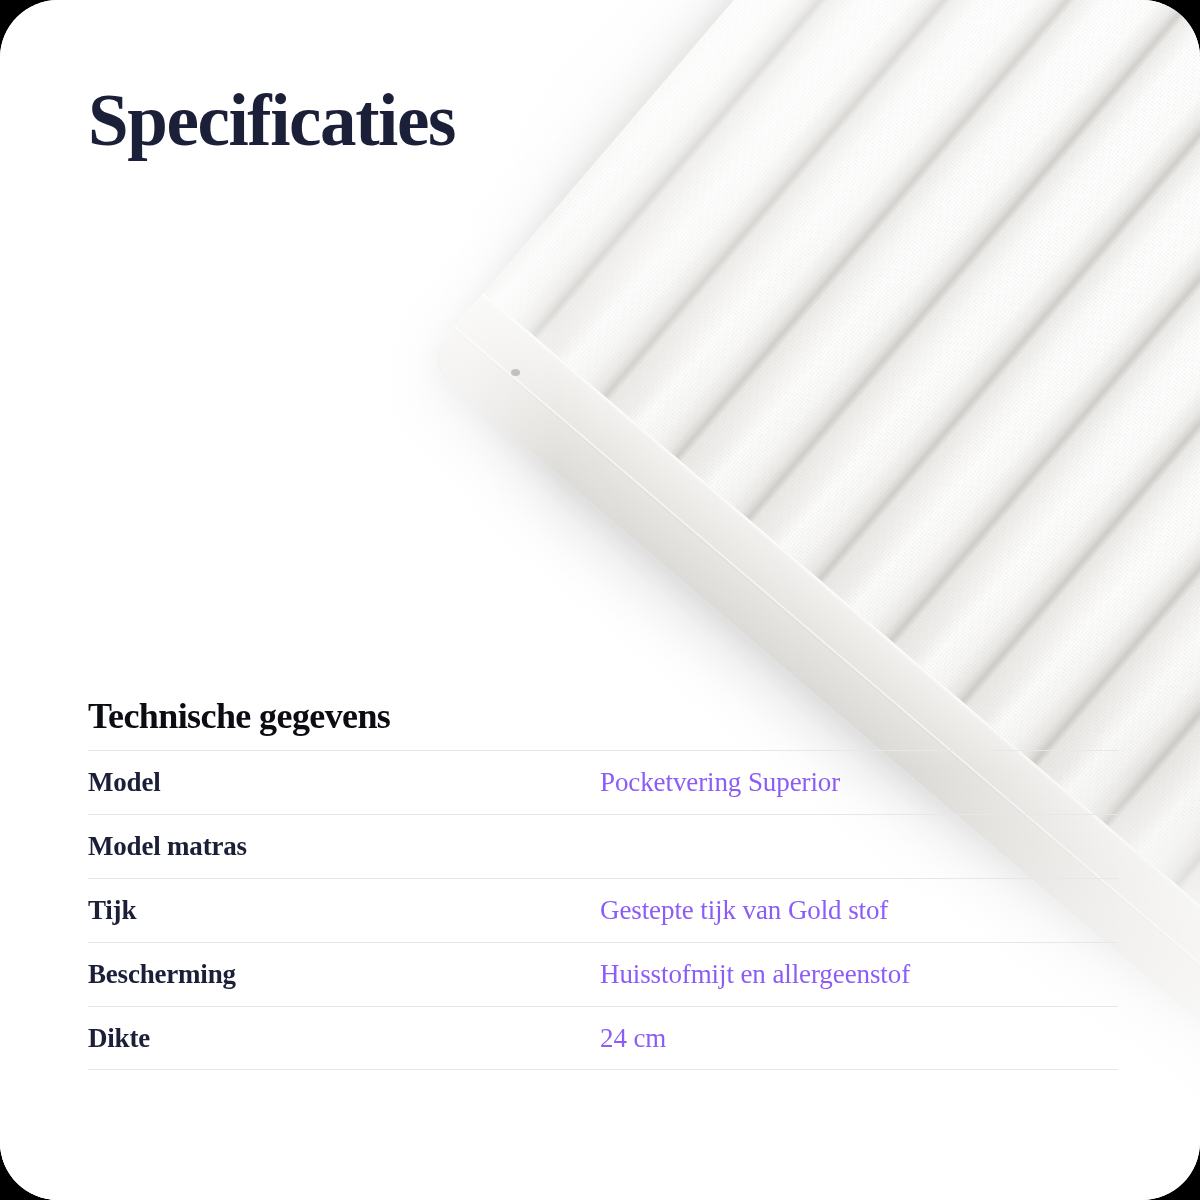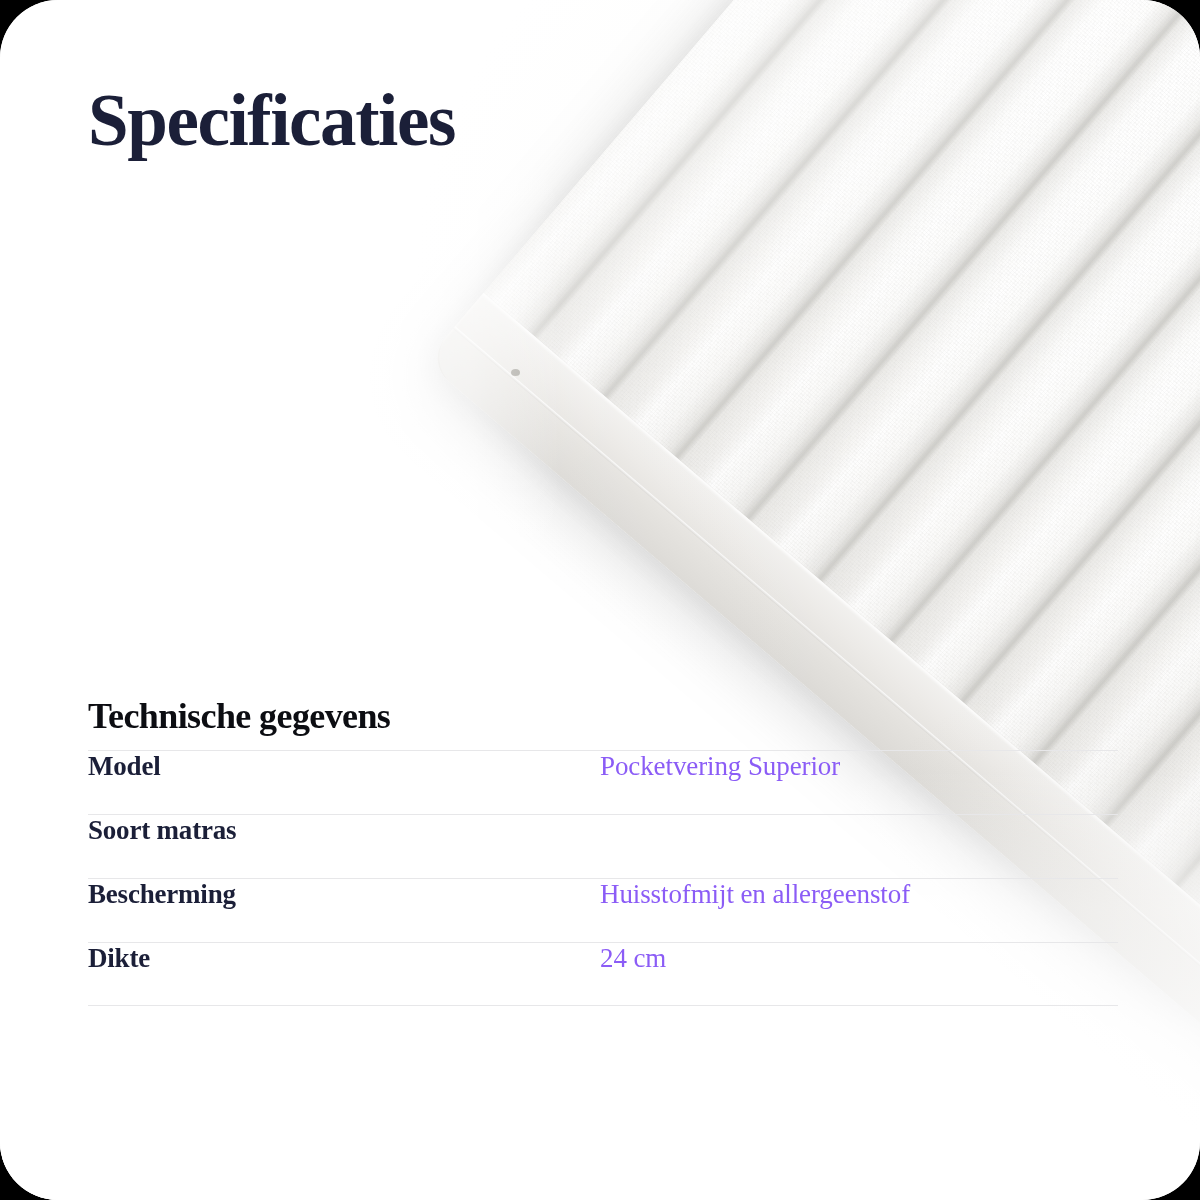--- a/index.html
+++ b/index.html
@@ -231,20 +231,21 @@
 
   .spec-table {
     position: absolute;
     left: 88px;
     top: 750px;
     width: 1030px;
     border-collapse: collapse;
   }
   .spec-row {
     display: flex;
+    align-items: center;
     height: 64px;
     border-top: 1.6px solid #E7E7E9;
   }
   .spec-row:last-child { border-bottom: 1.6px solid #E7E7E9; }
 
   .spec-label {
     width: 512px;
     flex: 0 0 512px;
     font-size: 27px;
     font-weight: 700;
@@ -289,24 +290,28 @@
     <div class="section-heading">Technische gegevens</div>
 
     <div class="spec-table">
 
       <div class="spec-row">
         <div class="spec-label">Model</div>
         <div class="spec-value">Pocketvering Superior</div>
       </div>
 
       <div class="spec-row">
-        <div class="spec-label">Soort matras</div>
-      </div>
-
-
+        <div class="spec-label">Model matras</div>
+      </div>
+
+
+      <div class="spec-row">
+        <div class="spec-label">Tijk</div>
+        <div class="spec-value">Gestepte tijk van Gold stof</div>
+      </div>
 
       <div class="spec-row">
         <div class="spec-label">Bescherming</div>
         <div class="spec-value">Huisstofmijt en allergeenstof</div>
       </div>
 
       <div class="spec-row">
         <div class="spec-label">Dikte</div>
         <div class="spec-value">24 cm</div>
       </div>

